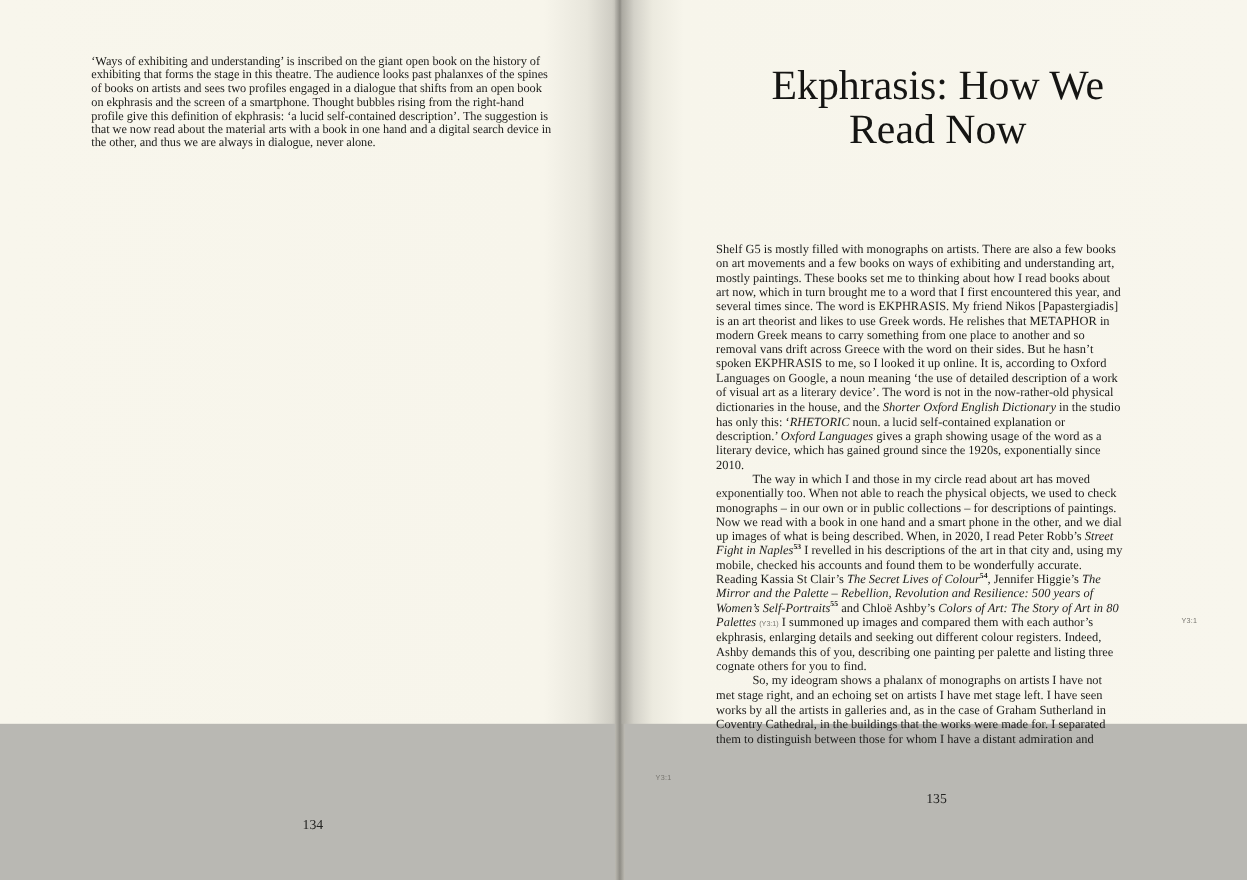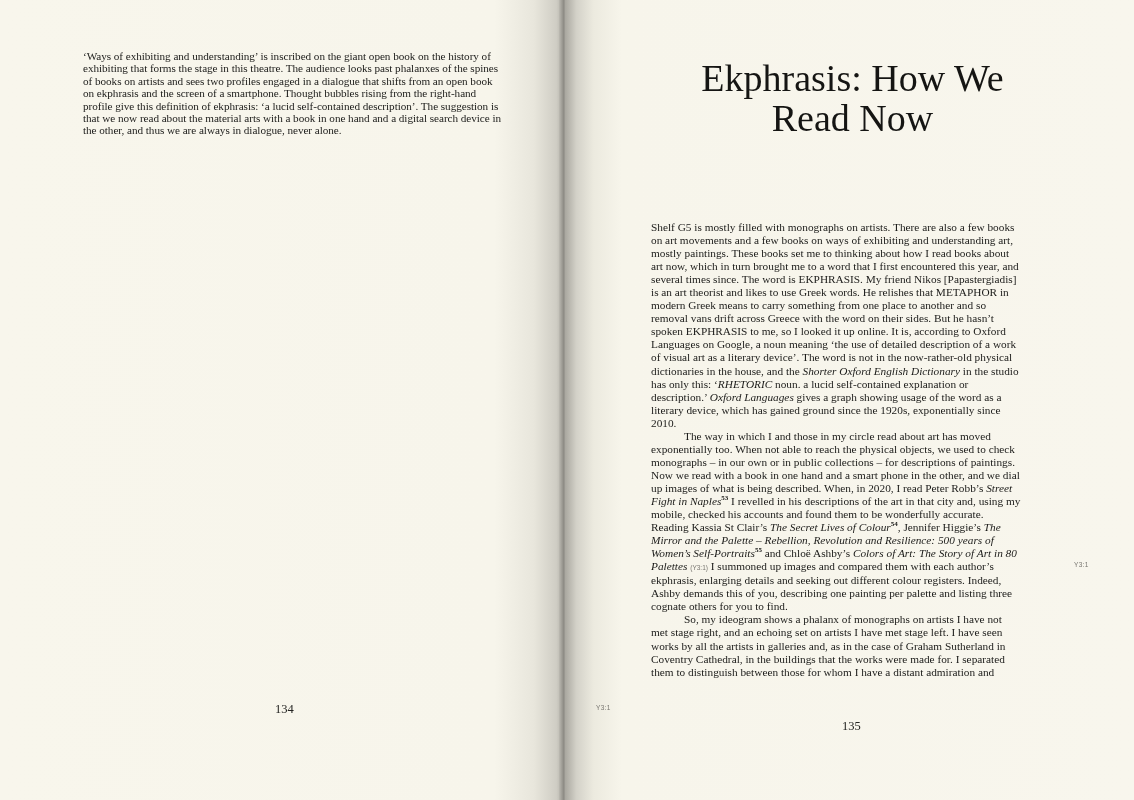--- a/index.html
+++ b/index.html
@@ -4,21 +4,21 @@
 <style>
   html, body { margin: 0; padding: 0; }
   body {
     width: 1134px; height: 800px; overflow: hidden;
     background: #b9b8b3;
     font-family: "Liberation Serif", "DejaVu Serif", serif;
     color: #1b1b19;
   }
   .spread { position: absolute; left: 0; top: 0; width: 1134px; height: 800px; }
   .page {
-    position: absolute; top: 0; height: 800px;
+    position: absolute; top: 0; height: 658px;
     background: #f8f6ed;
   }
   .page-left {
     left: 0; width: 562px;
     background: linear-gradient(to right, #f8f6ec 0%, #f7f5eb 88%, #e8e6dc 95%, #cfcdc4 99%, #b7b5ad 100%);
   }
   .page-right {
     left: 565px; width: 569px;
     background: linear-gradient(to right, #a9a79f 0%, #d3d1c8 2%, #eceadf 5%, #f7f5eb 10%, #f8f6ed 100%);
   }
@@ -37,21 +37,21 @@
   }
   .body-text {
     position: absolute; left: 651px; top: 221px; width: 370px;
     font-size: 11.3px; line-height: 13.05px; text-align: left;
   }
   .body-text p { margin: 0; }
   .body-text p.indent { text-indent: 33px; }
   .folio {
     position: absolute; font-size: 12.5px; color: #232321;
   }
-  .folio-left { left: 275px; top: 702px; }
+  .folio-left { left: 275px; top: 743px; }
   .folio-right { left: 842px; top: 719px; }
   .footnote {
     position: absolute; left: 634px; top: 698px; width: 205px;
     font-size: 8.6px; line-height: 11px; color: #222;
   }
   .fn-marker {
     position: absolute; font-family: "Liberation Sans", sans-serif;
     font-size: 6.5px; color: #77756f; letter-spacing: 0.3px;
   }
   .fn-marker-left { left: 596px; top: 704px; }

